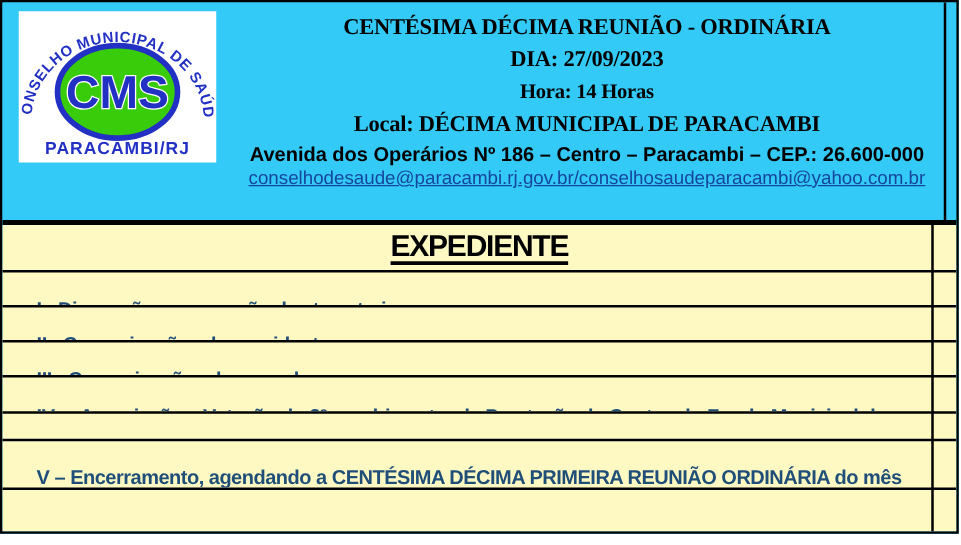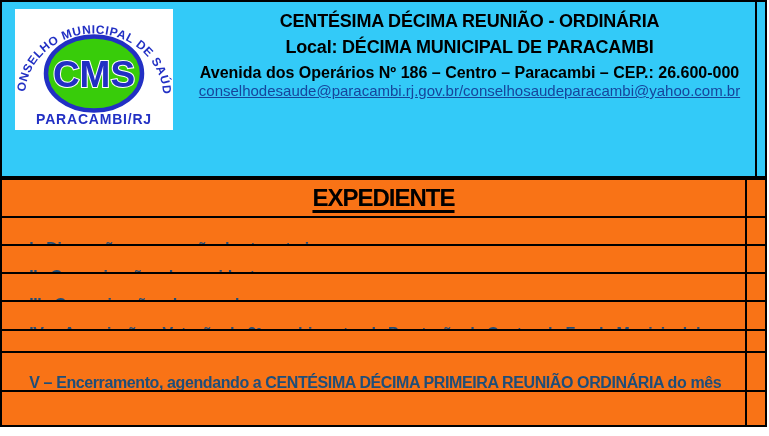--- a/index.html
+++ b/index.html
@@ -12,28 +12,28 @@
   
   .header { position:relative; width:100%; height:178px; background:#33caf8;
             border-bottom:4px solid #000; }
   .header-vline { position:absolute; top:0; bottom:0; right:8px; width:2px; background:#000; }
 
   .logo-box { position:absolute; left:13px; top:7px; width:158px; height:121px;
               background:#ffffff; }
   .logo-box svg { display:block; width:100%; height:100%; }
 
   .header-content { margin-left:172px; padding-top:6px; text-align:center; color:#000; }
-  .h-line { font-weight:bold; font-size:18px; line-height:26px; letter-spacing:-0.2px; }
+  .h-line { font-weight:bold; font-size:18px; line-height:26px; letter-spacing:-0.2px;font-family:Liberation Serif, serif; }
   .h-line.small { font-size:16.5px; }
   .address { font-weight:bold; font-size:16px; line-height:16px; margin-top:5px; }
   .email-line { margin-top:1px;text-align:center; }
   .email-line a { color:#16459c; font-size:15px; text-decoration:underline; cursor:pointer; }
 
   
-  .agenda { position:relative; width:100%; height:245px; background:#f97316; }
+  .agenda { position:relative; width:100%; height:245px; background:#fef9c3; }
   .agenda-vline { position:absolute; top:0; bottom:0; right:18px; width:2px; background:#000; }
 
   .row { width:100%; border-bottom:2px solid #000; overflow:hidden; }
   .row:last-child { border-bottom:none; }
 
   .row-title { text-align:center; }
   .row-title span { font-weight:bold; font-size:24px; color:#000; letter-spacing:-1px;
                     text-decoration:underline; text-decoration-thickness:2.5px;
                     text-underline-offset:4px; }
   .r-exp  { height:38px; padding-top:4px; }
@@ -64,20 +64,22 @@
         <text font-size="12" font-weight="bold" fill="#2230c4" letter-spacing="0.6">
           <textPath href="#arcPath" startOffset="50%" text-anchor="middle">CONSELHO MUNICIPAL DE SAÚDE</textPath>
         </text>
         <text x="79" y="77" text-anchor="middle" font-size="37" font-weight="bold" fill="#2230c4" stroke="#ffffff" stroke-width="2" paint-order="stroke">CMS</text>
         <text x="79" y="114" text-anchor="middle" font-size="14" font-weight="bold" fill="#2230c4" letter-spacing="0.8">PARACAMBI/RJ</text>
       </svg>
     </div>
 
     <div class="header-content">
       <div class="h-line">CENTÉSIMA DÉCIMA REUNIÃO - ORDINÁRIA</div>
+      <div class="h-line">DIA: 27/09/2023</div>
+      <div class="h-line small">Hora: 14 Horas</div>
       <div class="h-line">Local: DÉCIMA MUNICIPAL DE PARACAMBI</div>
       <div class="address">Avenida dos Operários Nº 186 – Centro – Paracambi – CEP.: 26.600-000</div>
       <div class="email-line">
         <a>conselhodesaude@paracambi.rj.gov.br/conselhosaudeparacambi@yahoo.com.br</a>
       </div>
     </div>
 
     <div class="header-vline"></div>
   </div>
 

